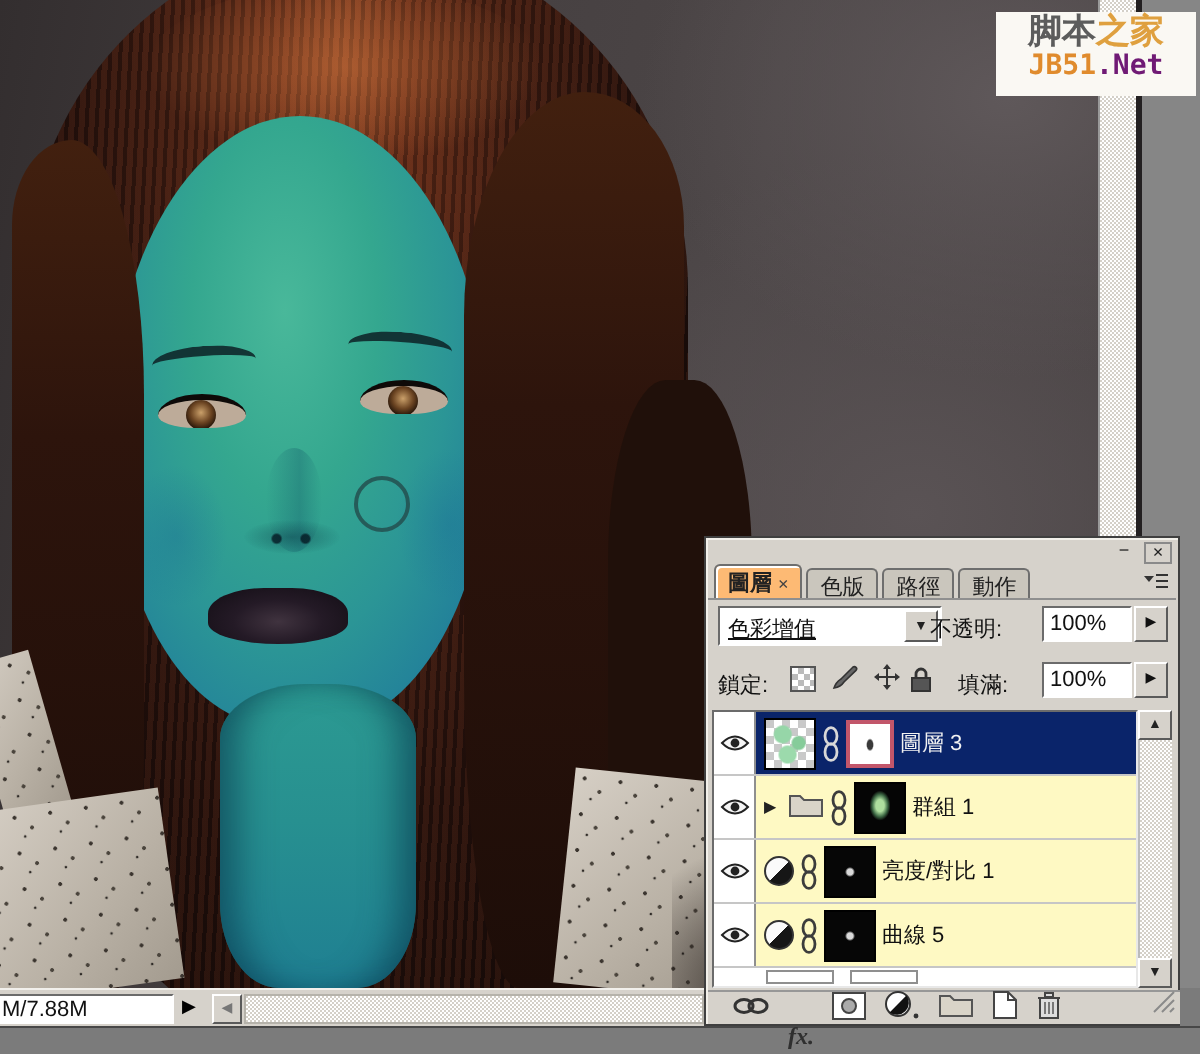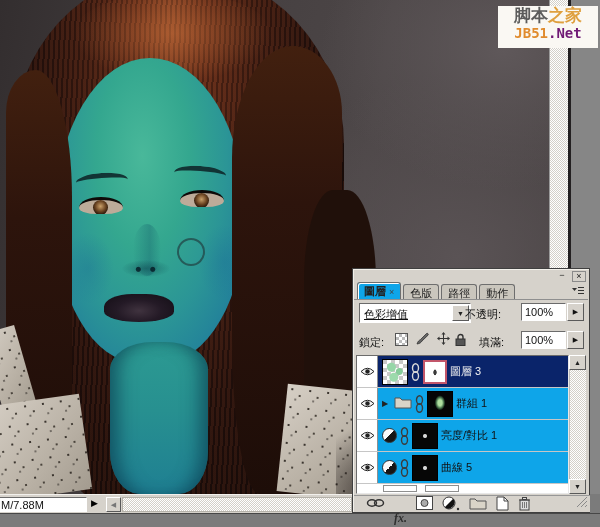--- a/index.html
+++ b/index.html
@@ -94,42 +94,42 @@
 
   
   #panel{left:352px;top:268px;width:238px;height:245px;background:#d6d2cb;z-index:10;
     border:1px solid #3f3f3f;box-shadow:inset 1px 1px 0 #f2f0ea;}
   .winbtn{width:14px;height:11px;font-size:9px;line-height:9px;text-align:center;color:#222;}
   #btn-min{right:20px;top:2px;}
   #btn-close{right:3px;top:2px;border:1px solid #8a8a8a;background:#d6d2cb;}
   #tabs{left:4px;top:13px;height:17px;display:flex;align-items:flex-end;gap:2px;}
   .tab{height:15px;padding:1px 6px 0;font-size:11px;background:#cac6bd;color:#222;
     border:1px solid #6e6e6e;border-bottom:none;border-radius:3px 3px 0 0;white-space:nowrap;}
-  .tab.active{height:17px;background:#0ea5e9;box-shadow:inset 1px 1px 0 #fff;font-weight:bold;}
+  .tab.active{height:17px;background:#fdba74;box-shadow:inset 1px 1px 0 #fff;font-weight:bold;}
   .tab .tclose{font-size:9px;color:#444;margin-left:3px;font-weight:normal;}
   #panel-menu{right:3px;top:15px;width:16px;height:13px;}
   #tab-sep{left:1px;top:30px;width:234px;border-top:1px solid #8f8f8f;}
 
   #blend-dd{left:6px;top:34px;width:112px;height:20px;}
   #blend-text{padding:3px 0 0 4px;font-size:11px;text-decoration:underline;}
   #blend-btn{position:absolute;right:1px;top:1px;width:17px;height:16px;text-align:center;font-size:7px;line-height:15px;color:#222;}
   .flabel{font-size:11px;color:#111;}
   #opacity-label{left:112px;top:38px;}
   #opacity-field{left:168px;top:34px;width:45px;height:18px;padding:2px 3px;font-size:11px;}
   #opacity-btn{left:214px;top:34px;width:17px;height:18px;font-size:7px;line-height:16px;text-align:center;}
   #lock-label{left:6px;top:66px;}
   .lockicon{top:63px;width:16px;height:16px;text-align:center;}
   #lock-transparency{left:42px;top:64px;width:13px;height:13px;border:1px solid #555;
     background-image:repeating-conic-gradient(#bbb 0% 25%,#fff 0% 50%);background-size:6px 6px;}
   #lock-image{left:62px;} #lock-position{left:82px;} #lock-all{left:102px;top:64px;}
   #fill-label{left:126px;top:66px;}
   #fill-field{left:168px;top:62px;width:45px;height:18px;padding:2px 3px;font-size:11px;}
   #fill-btn{left:214px;top:62px;width:17px;height:18px;font-size:7px;line-height:16px;text-align:center;}
 
-  #layer-list{left:3px;top:86px;width:213px;height:139px;background:#0ea5e9;
+  #layer-list{left:3px;top:86px;width:213px;height:139px;background:#fef9c3;
     border:1px solid;border-color:#6b6b6b #e8e8e8 #e8e8e8 #6b6b6b;overflow:hidden;}
   .lrow{position:relative;height:32px;border-bottom:1px solid #c6c6c6;display:flex;}
   .eyecell{width:21px;border-right:1px solid #8f8f8f;display:flex;align-items:center;justify-content:center;background:#fff;flex:none;}
   .rowbody{flex:1;display:flex;align-items:center;gap:3px;padding-left:4px;color:#111;}
   .lrow.selected .rowbody{background:#0a246a;color:#f2f2f2;}
   .thumb{width:26px;height:26px;border:1px solid #000;flex:none;}
   .thumb.checker-green{background-image:
       radial-gradient(circle at 35% 30%, #96d6a8 0 4px, rgba(150,214,168,0) 5px),
       radial-gradient(circle at 68% 48%, #86cc9a 0 3px, rgba(134,204,154,0) 4px),
       radial-gradient(circle at 45% 72%, #9cdaac 0 4px, rgba(156,218,172,0) 5px),

